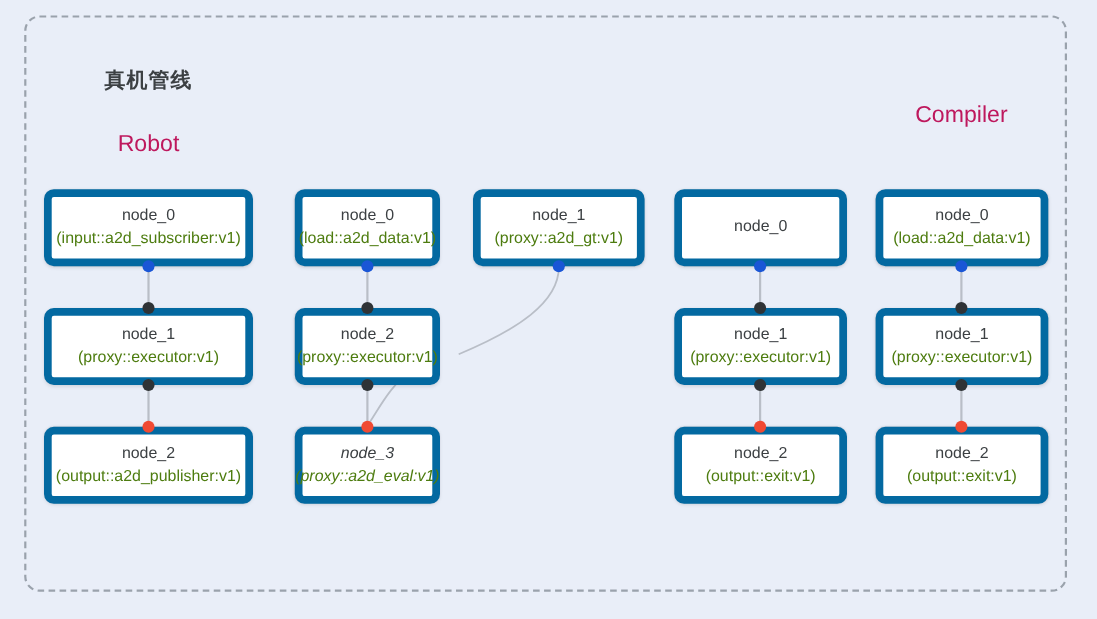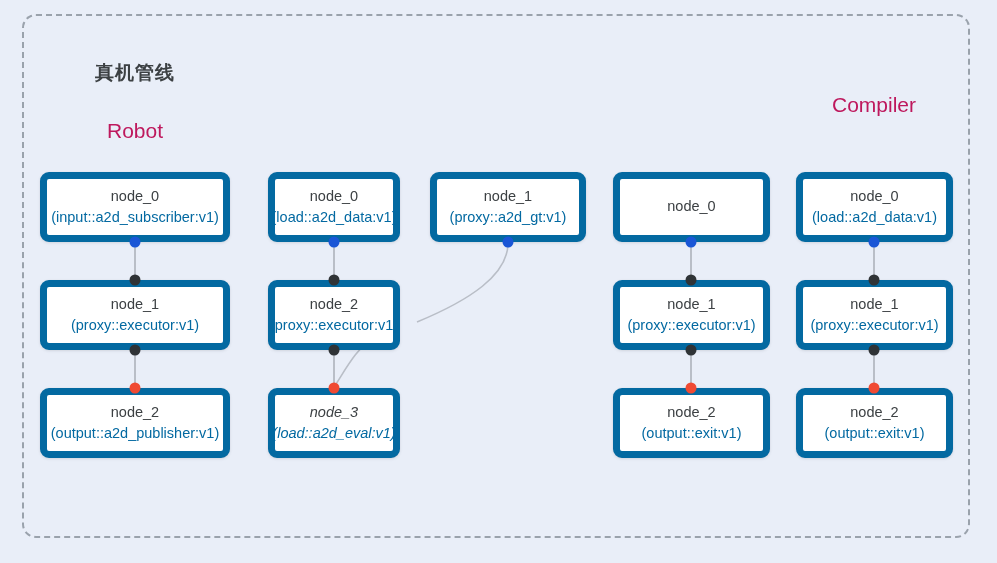--- a/index.html
+++ b/index.html
@@ -79,21 +79,21 @@
     justify-content: center;
     text-align: center;
   }
   .node-name {
     font-size: 14.5px;
     color: #3c4043;
     line-height: 1.45;
   }
   .node-type {
     font-size: 14.5px;
-    color: #0369a1;
+    color: #4d7c0f;
     line-height: 1.45;
   }
 
   
   .port {
     position: absolute;
     width: 11px;
     height: 11px;
     border-radius: 50%;
     transform: translate(-50%, -50%);
@@ -176,21 +176,21 @@
     <div class="node-type">(proxy::a2d_gt:v1)</div>
   </div>
 
   <div class="node-box" style="left:268px; top:280px; width:132px; height:70px;">
     <div class="node-name">node_2</div>
     <div class="node-type">(proxy::executor:v1)</div>
   </div>
 
   <div class="node-box" style="left:268px; top:388px; width:132px; height:70px;font-style:italic;">
     <div class="node-name">node_3</div>
-    <div class="node-type">(load::a2d_eval:v1)</div>
+    <div class="node-type">(proxy::a2d_eval:v1)</div>
   </div>
 
   <div class="node-box" style="left:613px; top:172px; width:157px; height:70px;">
     <div class="node-name">node_0</div>
   </div>
 
   <div class="node-box" style="left:613px; top:280px; width:157px; height:70px;">
     <div class="node-name">node_1</div>
     <div class="node-type">(proxy::executor:v1)</div>
   </div>

